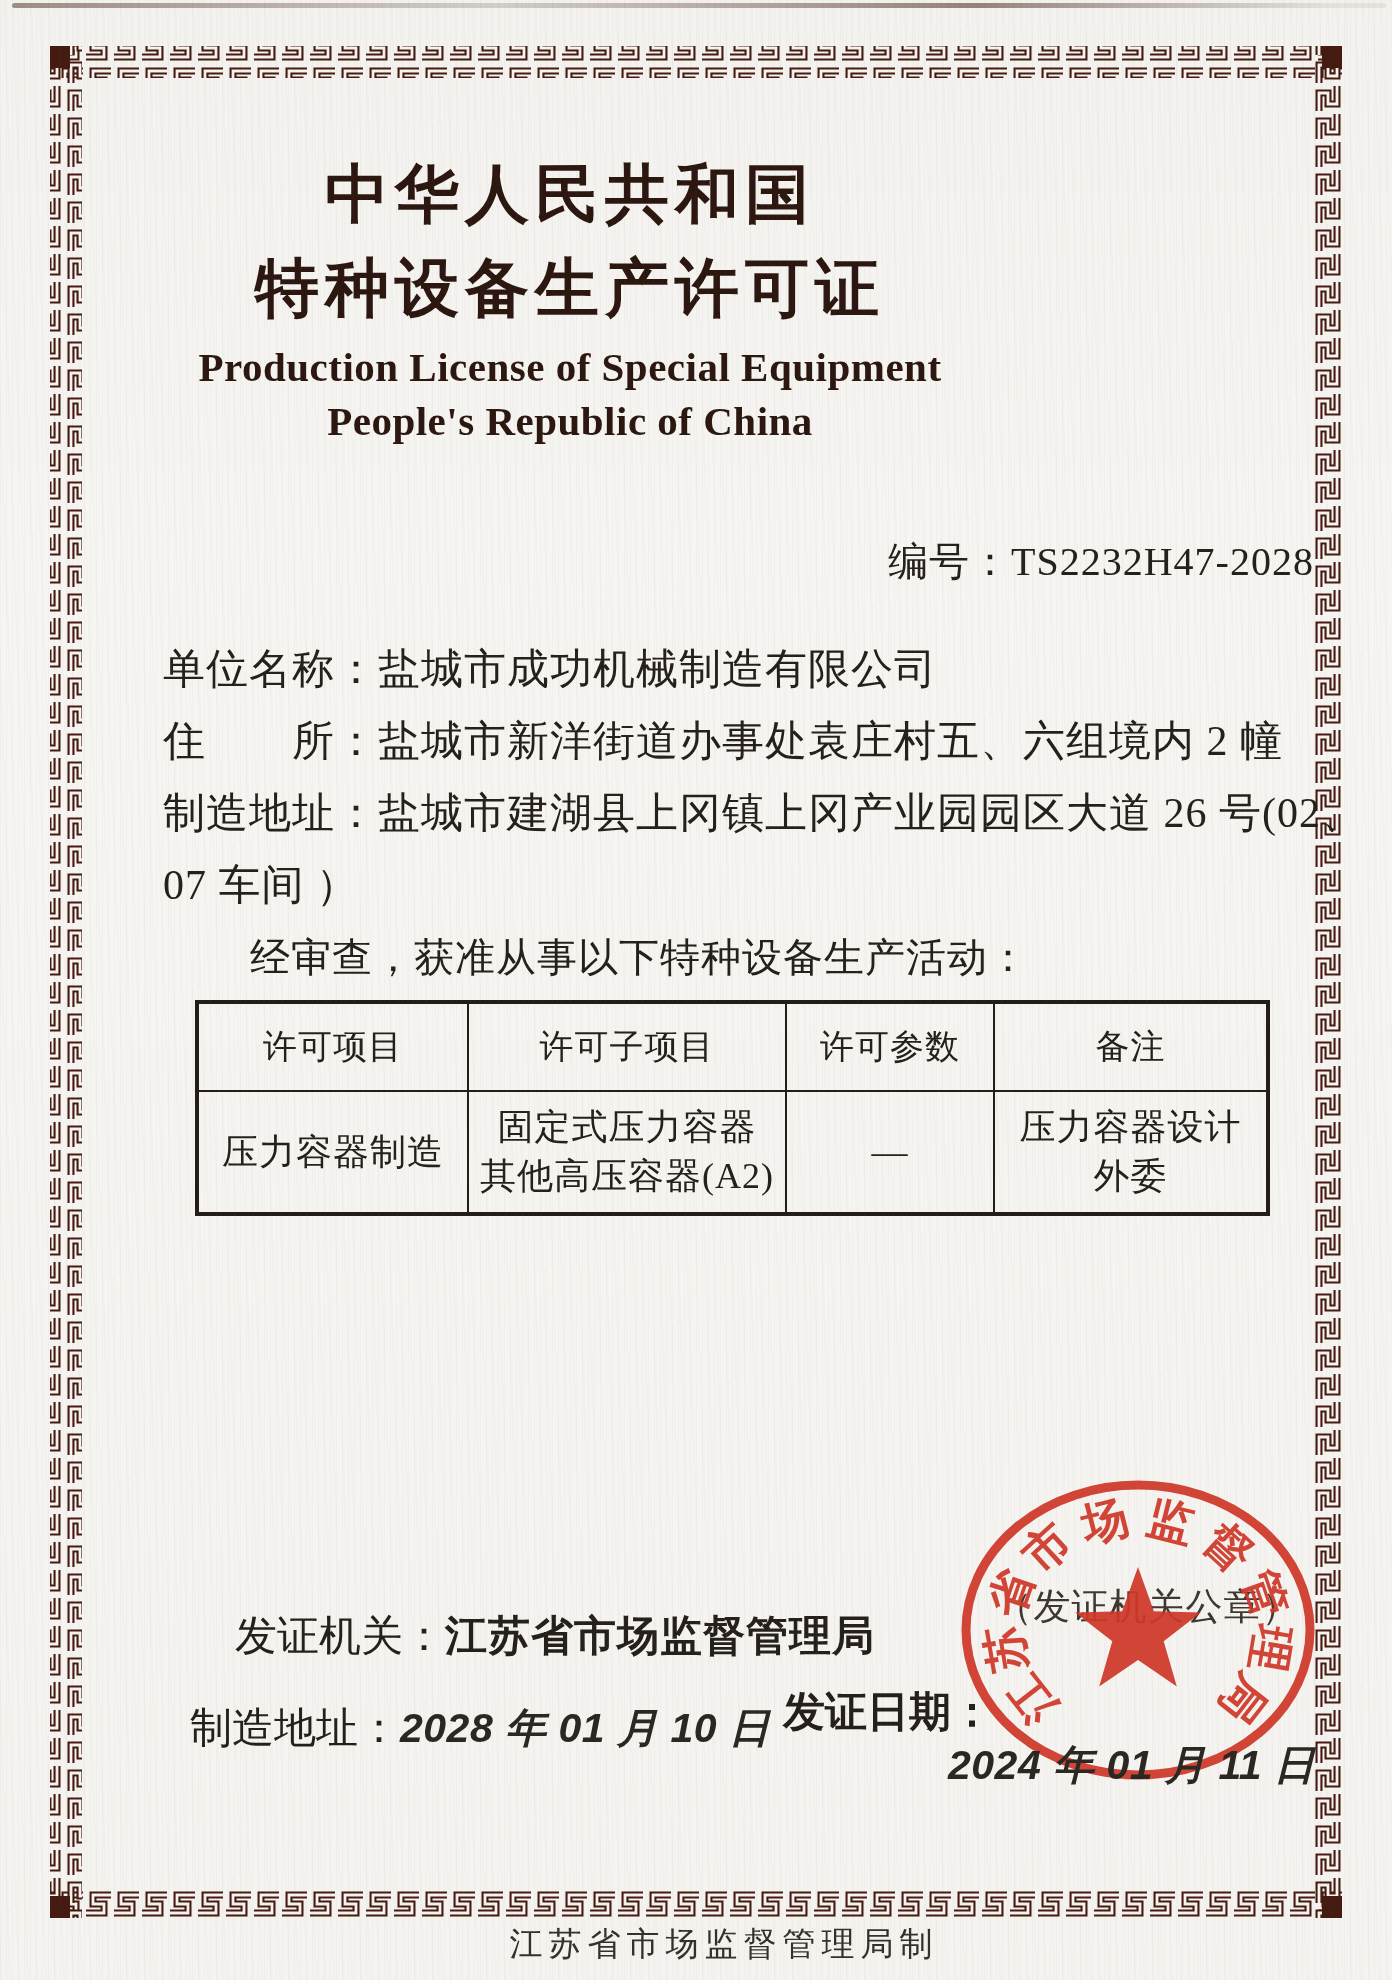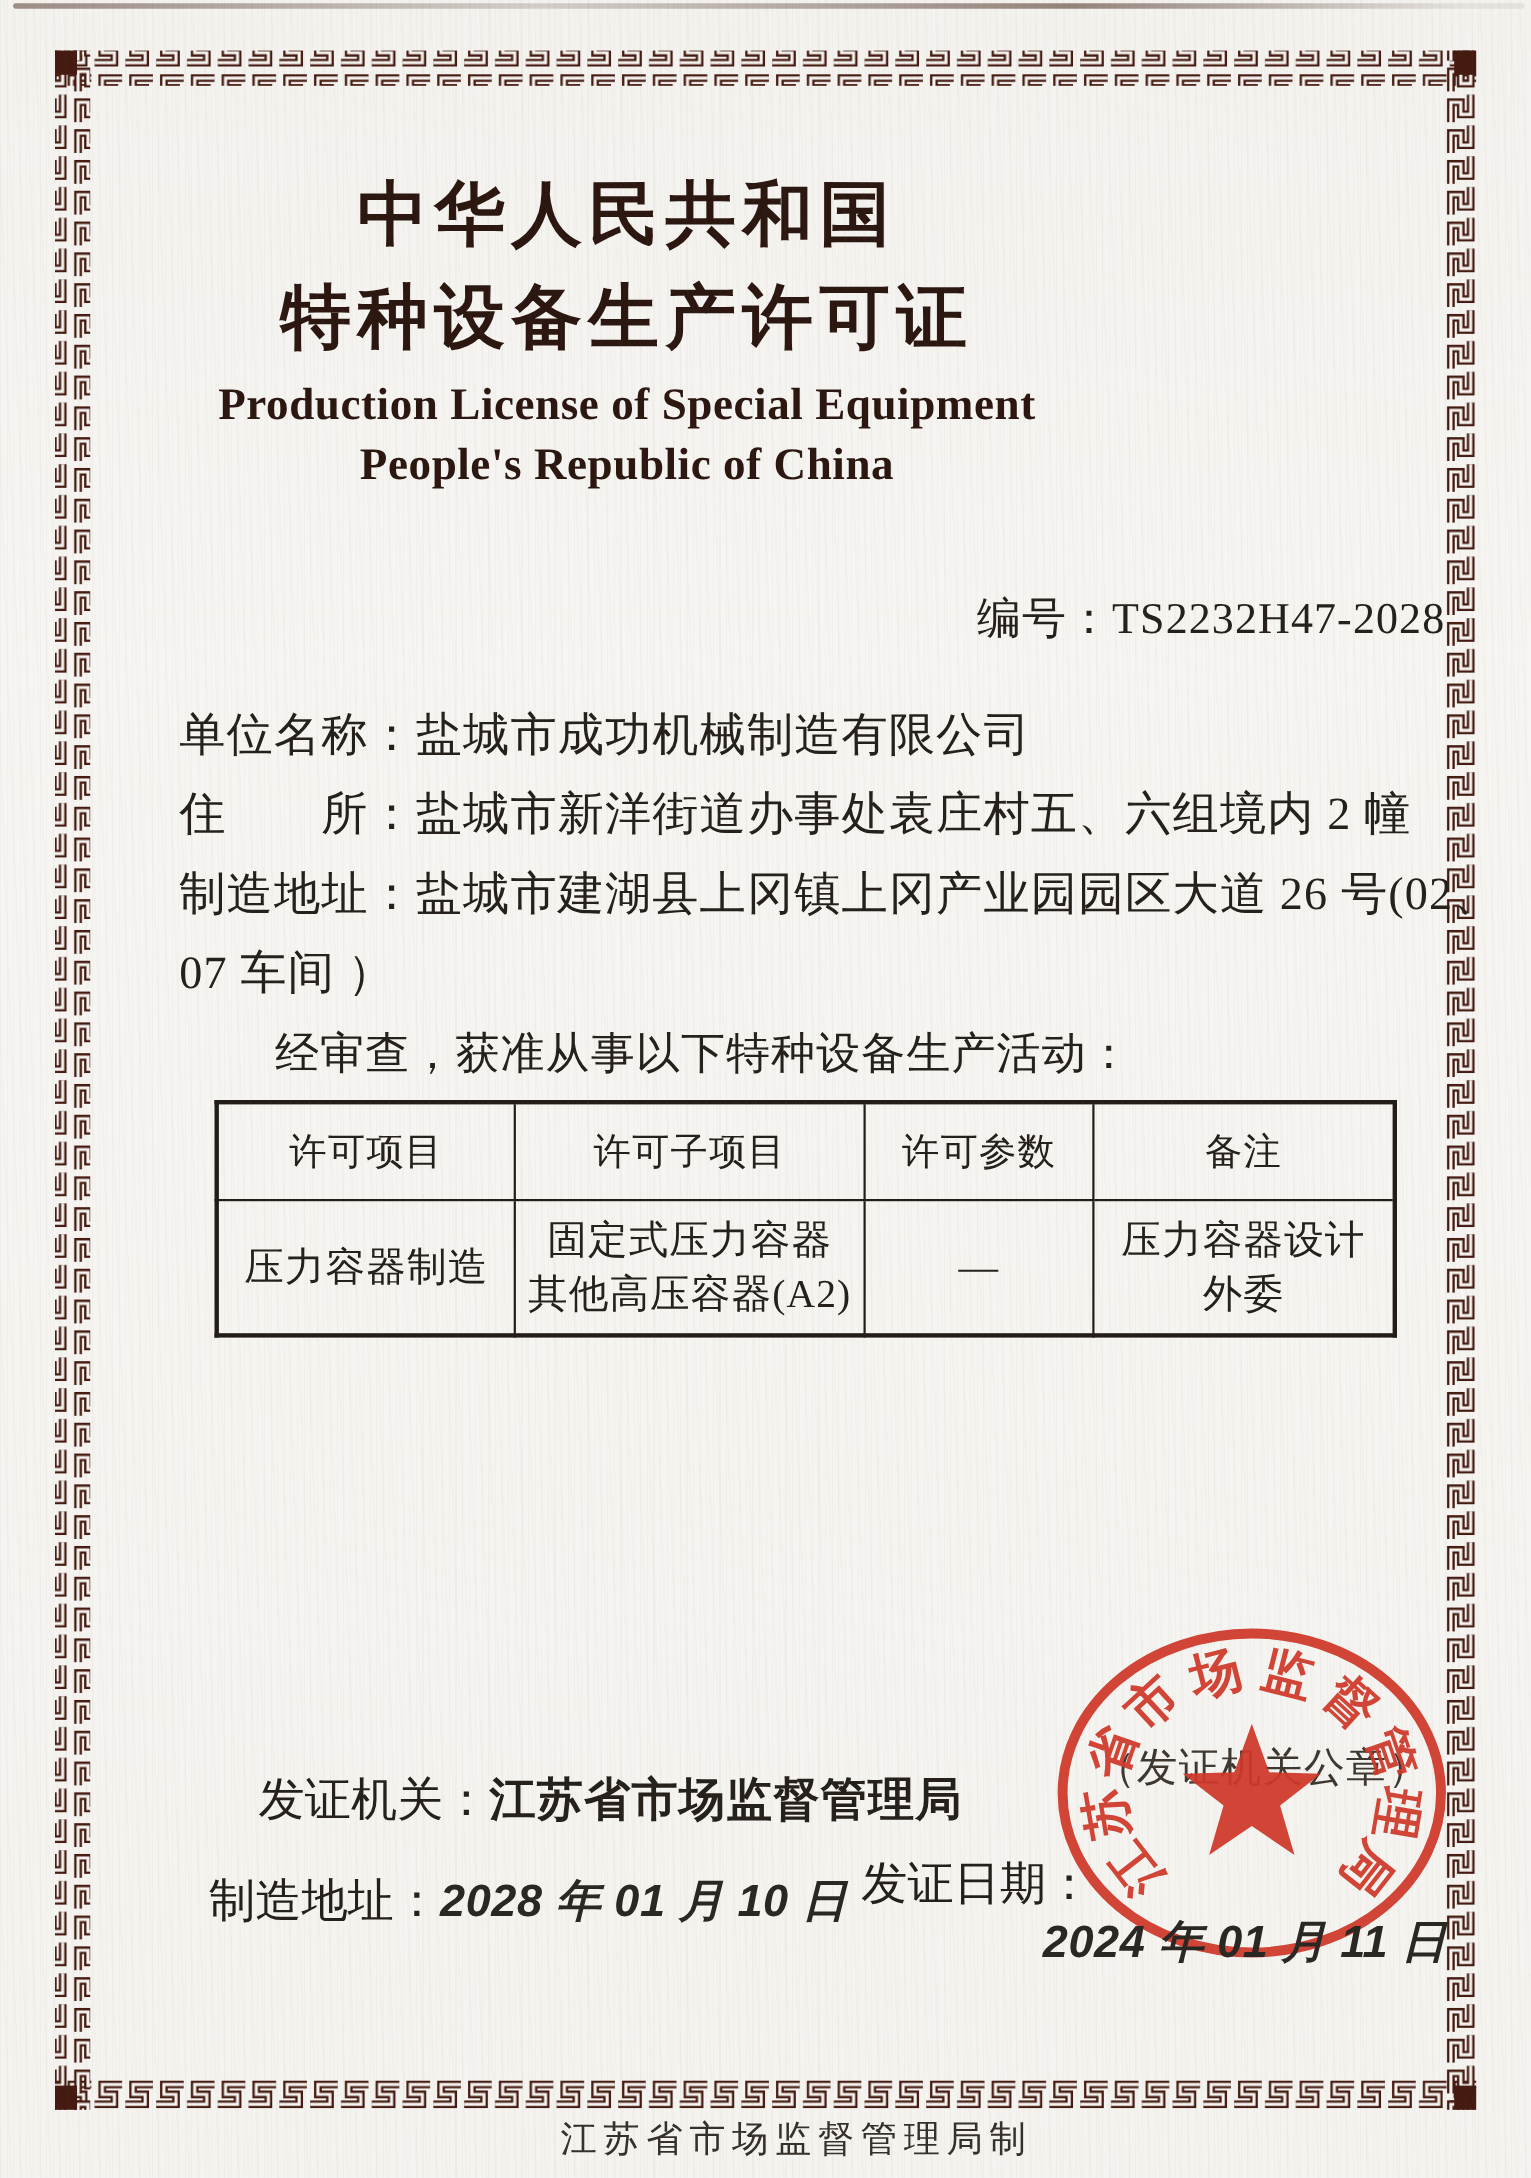--- a/index.html
+++ b/index.html
@@ -44,21 +44,21 @@
     border:2.5px solid var(--table_line); text-align:center; vertical-align:middle;
     font-weight:normal; padding:0; letter-spacing:1px;
   }
   .lic-table th{height:86px; font-size:34px;}
   .lic-table td{height:120px; line-height:1.35;}
   .issuer-line{left:235px; top:1608px; font-size:42px; white-space:nowrap;}
   .issuer-value{font-weight:bold; letter-spacing:1px;}
   .validity-line{left:190px; top:1700px; font-size:42px; white-space:nowrap; z-index:4;}
   .num-font{font-family:"Liberation Sans","DejaVu Sans",sans-serif; font-weight:bold;
     font-size:41px; letter-spacing:0.5px; color:#2b2723;font-style:italic;}
-  .issue-label{left:783px; top:1684px; font-size:42px; white-space:nowrap; z-index:4;}
+  .issue-label{left:783px; top:1684px; font-size:42px; white-space:nowrap; z-index:4;font-weight:bold;}
   .issue-value{left:948px; top:1738px; white-space:nowrap; z-index:4;}
   .seal-overlay{left:975px; top:1582px; width:345px; text-align:center; font-size:37px;
     color:var(--gray_ink); letter-spacing:1px; z-index:1; white-space:nowrap;}
   .seal-svg{position:absolute; left:940px; top:1455px; z-index:2; opacity:.93;}
   .seal-ring{fill:none; stroke:var(--seal_red); stroke-width:9;}
   .seal-star{fill:var(--seal_red);}
   .seal-char{font-size:46px; font-weight:bold; fill:var(--seal_red);
     text-anchor:middle; dominant-baseline:central;
     font-family:"Liberation Serif","DejaVu Serif",serif;}
   .footer-note{left:56px; top:1922px; width:1336px; text-align:center; font-size:33px;

